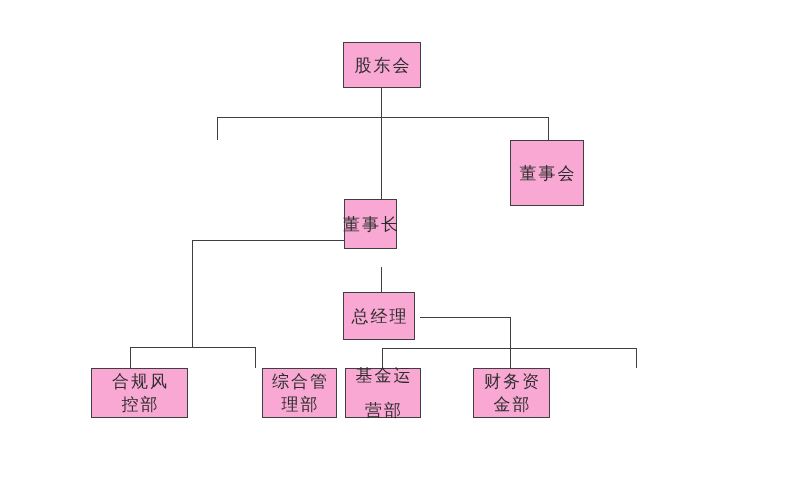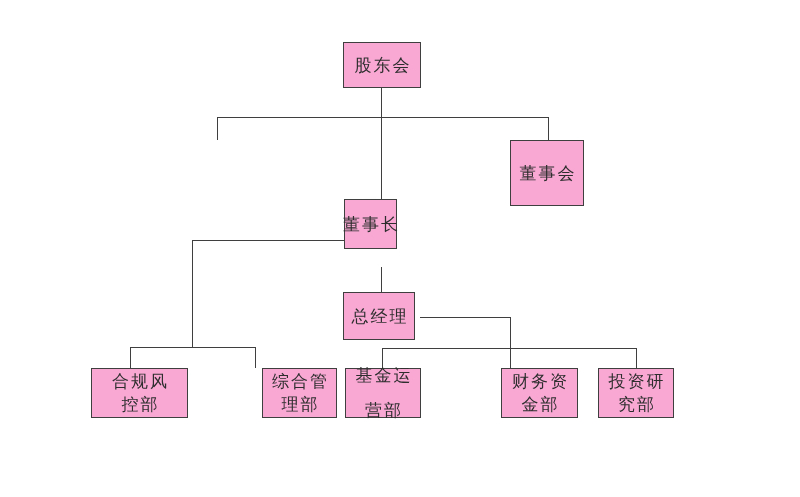--- a/index.html
+++ b/index.html
@@ -52,21 +52,21 @@
 
   
   .n-shareholders        { left: 343px; top: 42px;  width: 78px; height: 46px; }
   .n-branch-committee    { left: 180px; top: 140px; width: 76px; height: 50px; }
   .n-board               { left: 510px; top: 140px; width: 74px; height: 66px; }
   .n-chairman            { left: 344px; top: 199px; width: 53px; height: 50px; }
   .n-general-manager     { left: 343px; top: 292px; width: 72px; height: 48px; }
   .n-compliance-risk     { left: 91px;  top: 368px; width: 97px; height: 50px; }
   .n-general-admin       { left: 218px; top: 368px; width: 75px; height: 50px; margin-left: 44px; }
   .n-fund-operations     { left: 345px; top: 368px; width: 76px; height: 50px; gap: 12px; }
-  .n-finance-treasury    { left: 501px; top: 368px; width: 77px; height: 50px; }
+  .n-finance-treasury    { left: 473px; top: 368px; width: 77px; height: 50px; }
   .n-investment-research { left: 598px; top: 368px; width: 76px; height: 50px; }
 </style>
 </head>
 <body>
 
 <div class="canvas">
 
   <div class="line vline" style="left:381px; top:88px;  height:129px;"></div>
   <div class="line hline" style="left:217px; top:117px; width:332px;"></div>
   <div class="line vline" style="left:217px; top:117px; height:23px;"></div>
@@ -118,18 +118,14 @@
   <div class="node n-fund-operations">
     <span>基金运</span>
     <span>营部</span>
   </div>
 
   <div class="node n-finance-treasury">
     <span>财务资</span>
     <span>金部</span>
   </div>
 
-  <div class="node n-investment-research">
-    <span>投资研</span>
-    <span>究部</span>
-  </div>
 
 </div>
 
 </body></html>

